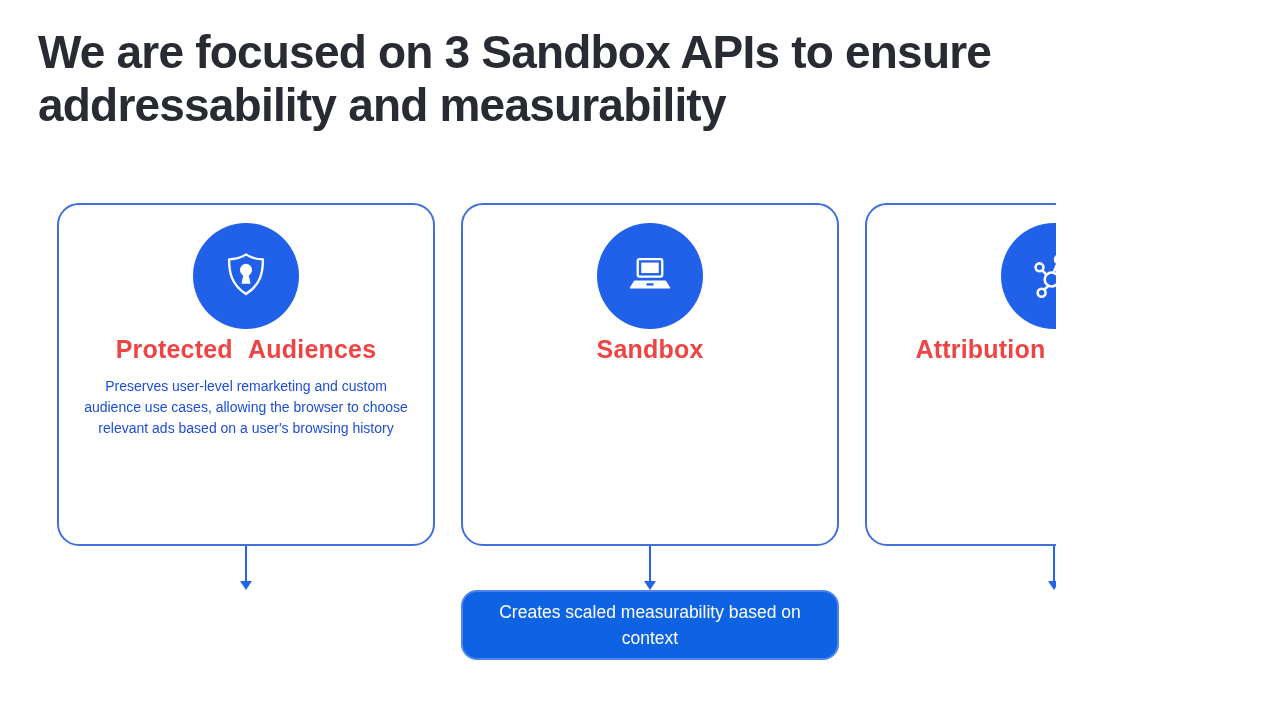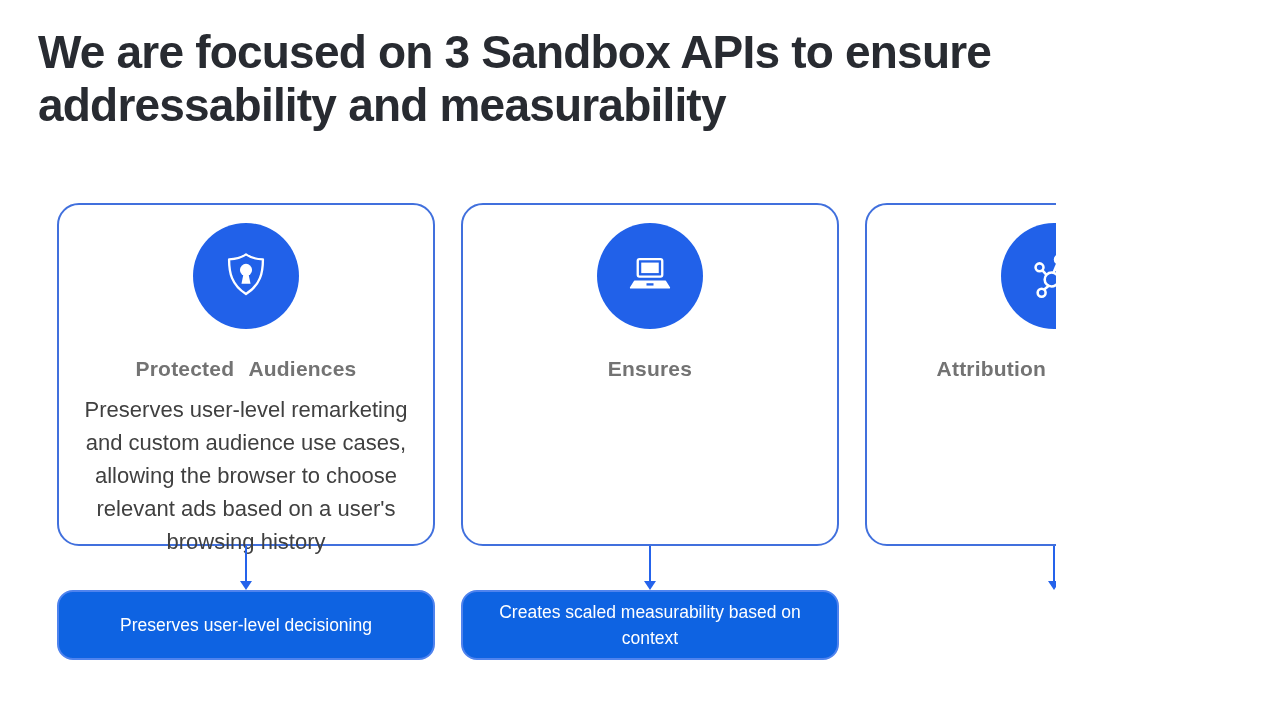--- a/index.html
+++ b/index.html
@@ -51,33 +51,33 @@
     height: 106px;
     border-radius: 50%;
     background: #2161E9;
     margin: 0 auto;
     display: flex;
     align-items: center;
     justify-content: center;
   }
   .icon-circle svg { display: block; }
   .card-title {
-    margin-top: 28px;
-    font-size: 21px;
+    margin-top: 6px;
+    font-size: 25px;
     font-weight: 700;
-    color: #737373;
+    color: #ef4444;
     word-spacing: 9px;
     letter-spacing: 0.2px;
   }
   .card-desc {
     margin: 12px auto 0;
     width: 338px;
-    font-size: 22px;
+    font-size: 14px;
     line-height: 1.5;
-    color: #404040;
+    color: #1d4ed8;
   }
   .arrow {
     height: 44px;
     display: flex;
     flex-direction: column;
     align-items: center;
   }
   .arrow-line {
     width: 2px;
     flex: 1;
@@ -125,36 +125,33 @@
             <path d="M21.8 22.4 L26.2 22.4 L27.9 30.6 L20.1 30.6 Z" fill="#ffffff"></path>
           </svg>
         </div>
         <div class="card-title">Protected Audiences</div>
         <div class="card-desc">Preserves user-level remarketing and custom audience use cases, allowing the browser to choose relevant ads based on a user's browsing history</div>
       </div>
       <div class="arrow">
         <span class="arrow-line"></span>
         <span class="arrow-head"></span>
       </div>
-      <div class="outcome">
-        <span>Preserves user-level decisioning</span>
-      </div>
     </div>
 
     <div class="col">
       <div class="card">
         <div class="icon-circle">
           <svg width="56" height="56" viewBox="0 0 48 48">
             <rect x="13.5" y="9.5" width="21" height="15" rx="1.5" fill="none" stroke="#ffffff" stroke-width="2"></rect>
             <rect x="16.5" y="12.5" width="15" height="9" fill="#ffffff"></rect>
             <path d="M11 28.5 L37 28.5 L40.5 34 L7.5 34 Z" fill="#ffffff" stroke="#ffffff" stroke-width="1.5" stroke-linejoin="round"></path>
             <rect x="21" y="30.2" width="6" height="2" fill="#2161E9"></rect>
           </svg>
         </div>
-        <div class="card-title">Ensures</div>
+        <div class="card-title">Sandbox</div>
       </div>
       <div class="arrow">
         <span class="arrow-line"></span>
         <span class="arrow-head"></span>
       </div>
       <div class="outcome">
         <span>Creates scaled measurability based on context</span>
       </div>
     </div>
 

